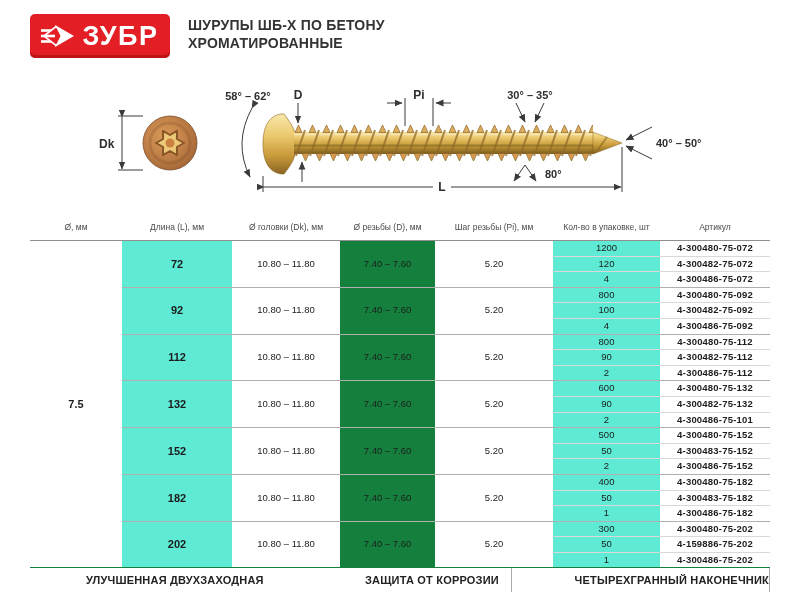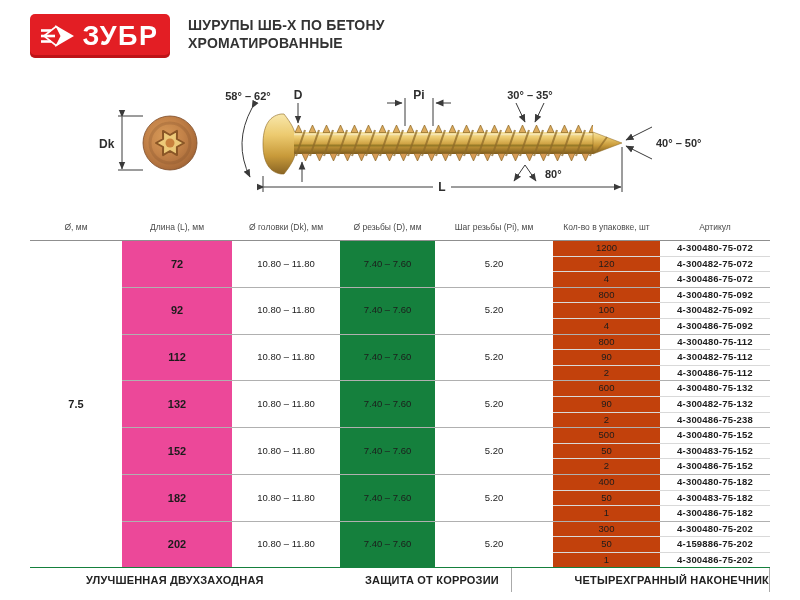--- a/index.html
+++ b/index.html
@@ -26,23 +26,23 @@
   table { position:absolute; left:30px; top:216px; width:740px;
     border-collapse:collapse; table-layout:fixed;
     border-bottom:1px solid #15803d; }
   col.c1{width:92px} col.c2{width:110px} col.c3{width:108px} col.c4{width:95px}
   col.c5{width:118px} col.c6{width:107px} col.c7{width:110px}
   th { font-size:8.5px; font-weight:400; color:#4a4a4a; text-align:center;
     padding:6px 0 8px; border-bottom:1px solid #8f8f8f; }
   td { text-align:center; font-size:9.5px; height:14.6px; line-height:14.6px;
     padding:0; color:#1c1c1c; white-space:nowrap; }
   td.dia { font-weight:700; font-size:11px; }
-  td.len { font-weight:700; font-size:11px; background:#ec4899; }
+  td.len { font-weight:700; font-size:11px; background:#5eead4; }
   td.thr { background:#15803d; }
-  td.qty { background:#c2410c; }
+  td.qty { background:#5eead4; }
   td.art { font-weight:700; letter-spacing:.2px; }
   tr.gs td { border-top:1px solid #b0b0b0; }
   td.sub { border-top:1px solid #d9d9d9;margin-top:16px; }
 
   
   .features { position:absolute; left:30px; top:566px; width:740px; height:28px;
     display:flex; align-items:center; }
   .feature { text-align:right; font-size:11px; font-weight:700; color:#222;
     letter-spacing:.2px; height:24px; line-height:24px;margin-left:12px; }
   .f1 { flex-basis:31.5%; } .f2 { flex-basis:36.8%; border-left:1px solid #aaa;
@@ -236,21 +236,21 @@
         <td rowspan="3">5.20</td>
         <td class="qty">600</td>
         <td class="art">4-300480-75-132</td>
       </tr>
       <tr>
           <td class="qty sub">90</td>
           <td class="art sub">4-300482-75-132</td>
         </tr>
       <tr>
           <td class="qty sub">2</td>
-          <td class="art sub">4-300486-75-238</td>
+          <td class="art sub">4-300486-75-101</td>
         </tr>
 
       <tr class="gs">
         <td class="len" rowspan="3">152</td>
         <td rowspan="3">10.80 – 11.80</td>
         <td class="thr" rowspan="3">7.40 – 7.60</td>
         <td rowspan="3">5.20</td>
         <td class="qty">500</td>
         <td class="art">4-300480-75-152</td>
       </tr>

